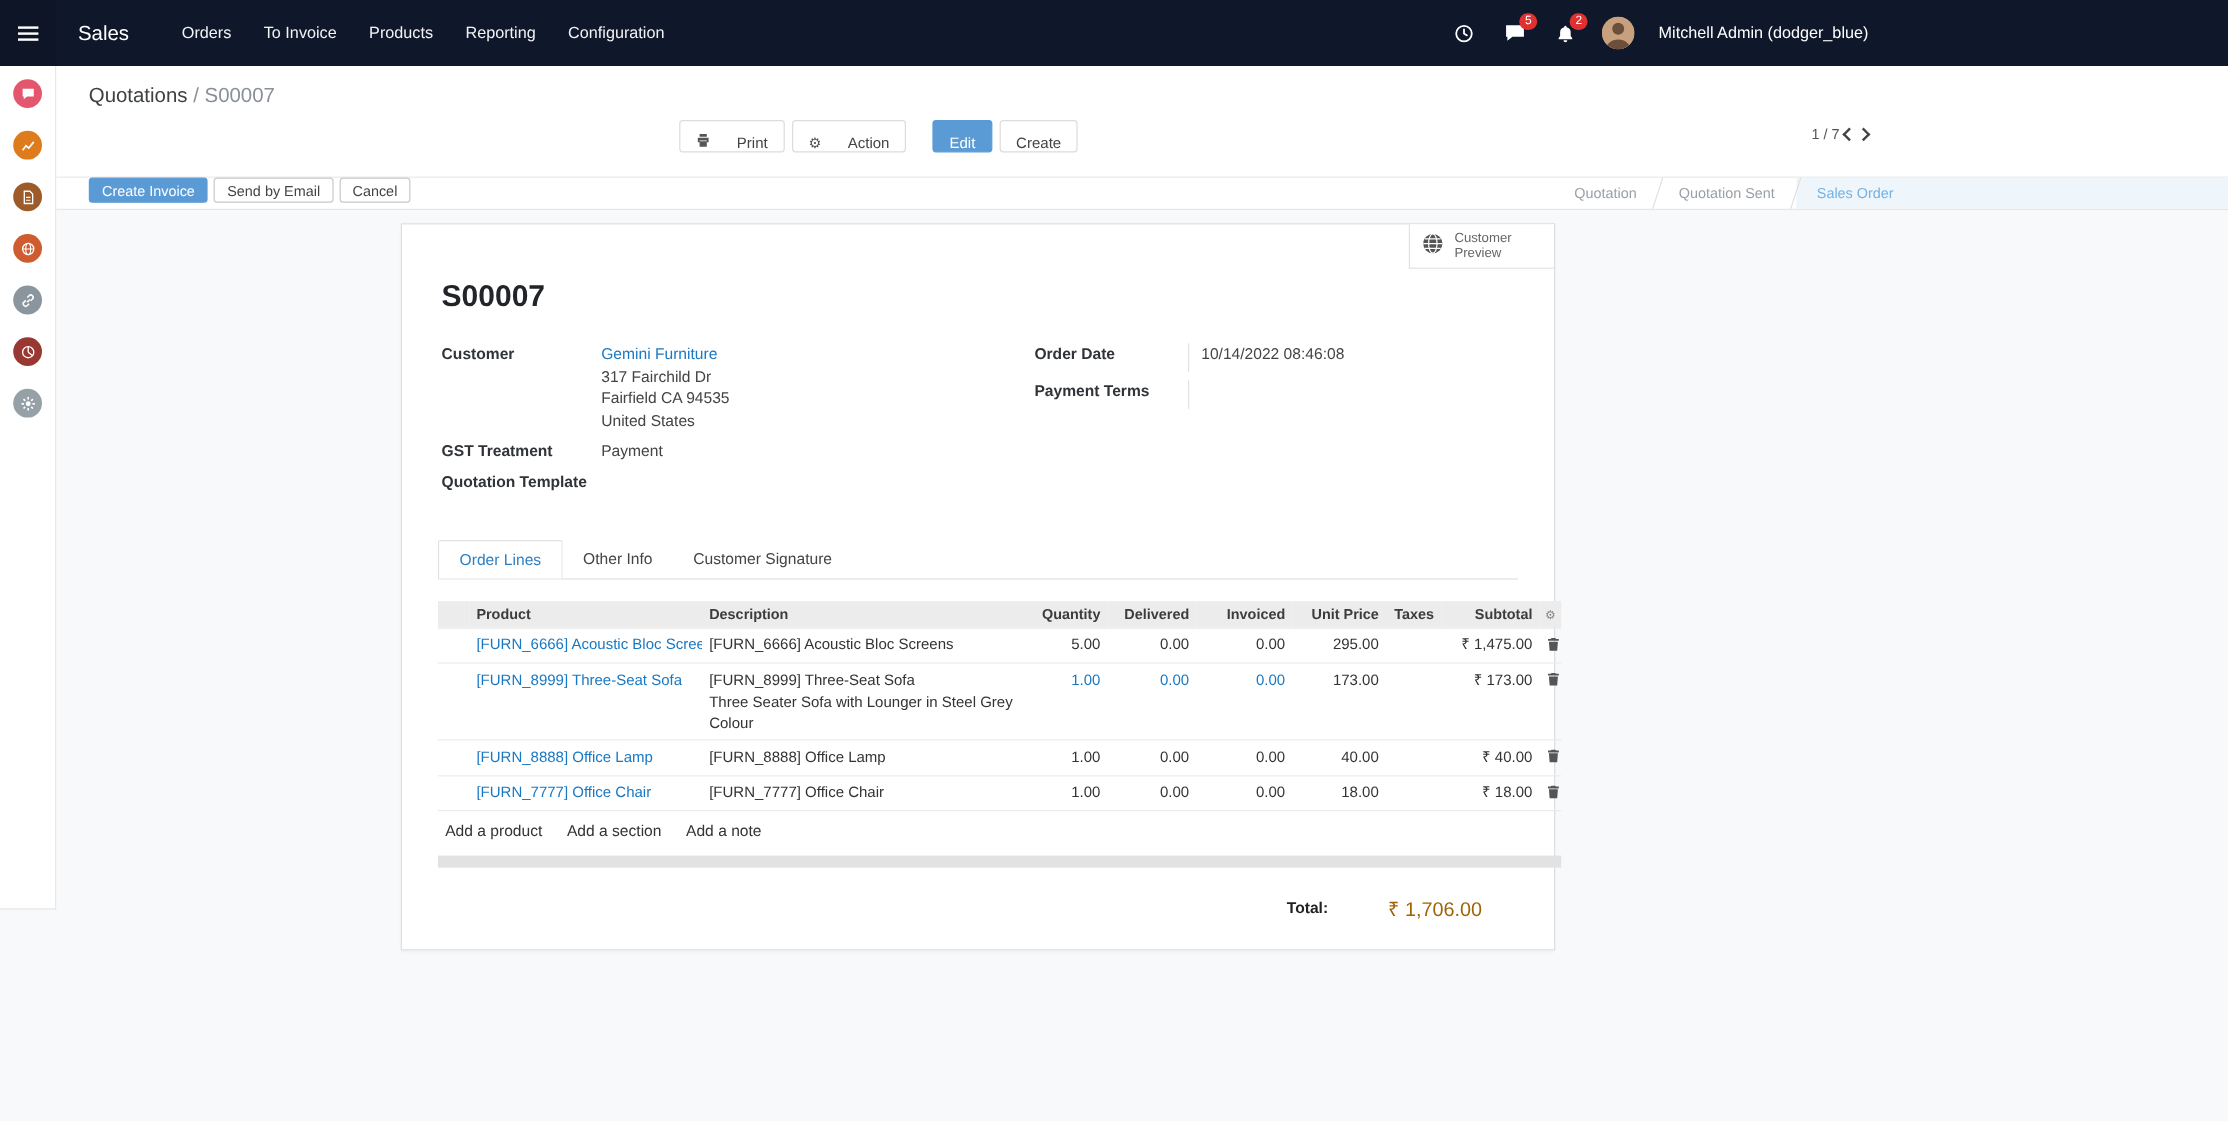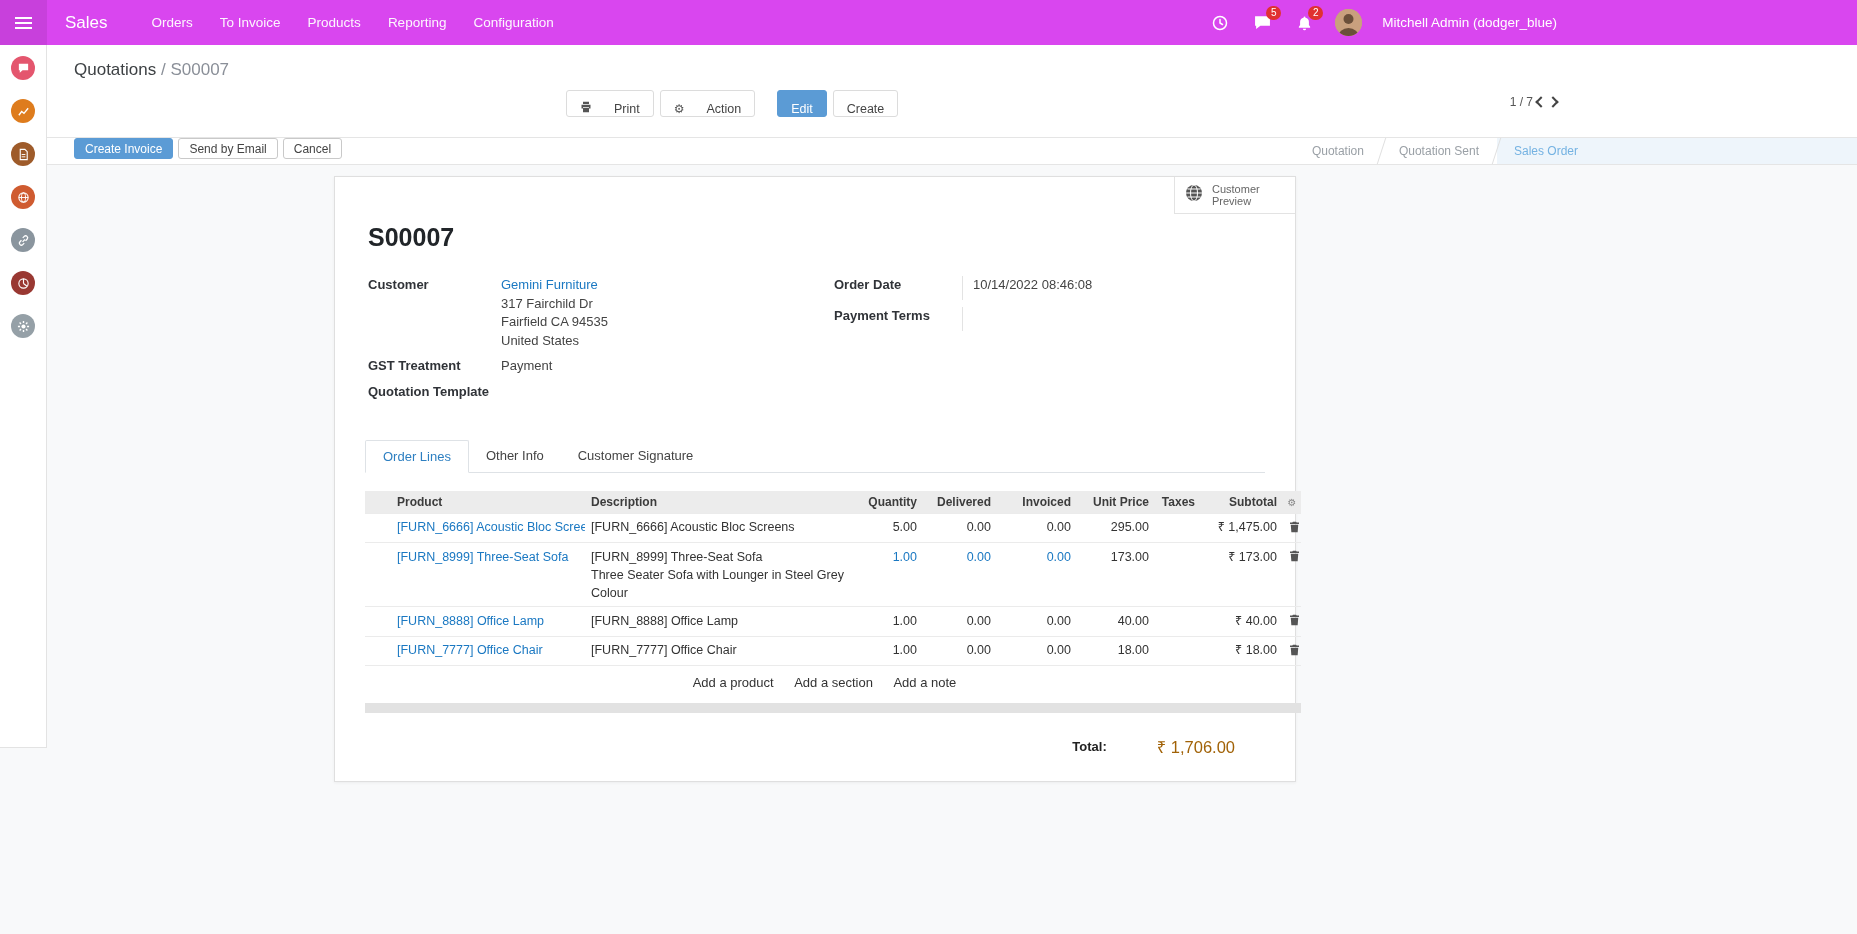--- a/index.html
+++ b/index.html
@@ -1,20 +1,20 @@
 <!DOCTYPE html>
 <html><head>
 <meta charset="utf-8">
 <style>
   * { box-sizing: border-box; margin: 0; padding: 0; }
   html,body { width:1857px; height:934px; overflow:hidden;
     font-family:"Liberation Sans", sans-serif; background:#f8f9fa; }
 
   
-  .navbar { height:45px; background:#d946ef; color:#fff; display:flex;
+  .navbar { height:55px; background:#0f172a; color:#fff; display:flex;
     align-items:center; padding-right:300px; }
   .nav-burger { width:47px; height:55px; display:flex; flex-direction:column;
     justify-content:center; align-items:center; gap:3px; cursor:pointer; background:rgba(0,0,0,0.08); }
   .nav-burger i { display:block; width:17px; height:2px; background:#fff; }
   .nav-app { font-size:17px; margin:0 44px 0 18px; }
   .nav-menu { display:flex; gap:27px; font-size:13.5px; }
   .nav-menu a { color:#fff; text-decoration:none; opacity:.95; cursor:pointer; }
   .nav-spacer { flex:1; }
   .systray { display:flex; align-items:center; gap:20px; }
   .tray-icon { position:relative; width:22px; height:22px; display:flex;
@@ -72,21 +72,21 @@
     background:#fff; border:1px solid #dfdfdf; box-shadow:0 1px 3px rgba(0,0,0,.05);
     padding:0 30px; }
   .preview-btn { position:absolute; top:0; right:0; height:37px; width:121px;
     background:#fff; border-left:1px solid #e3e3e3; border-bottom:1px solid #e3e3e3;
     display:flex; align-items:center; gap:8px; padding:0 9px; cursor:pointer; }
   .preview-btn .lbl { font-size:11px; color:#666; line-height:12px; }
   .sheet h1 { margin:46px 3px 24px; font-size:25px; color:#212529; font-weight:bold; }
 
   .field-grid { display:flex; margin:0 3px; }
   .fg-left { flex:0 0 466px; }
-  .fg-right { flex:1; }
+  .fg-right { flex:1;margin-left:28px; }
   .fg-row { display:flex; margin-bottom:7px; }
   .fg-label { font-size:13px; font-weight:bold; color:#303338; padding-top:1px; }
   .fg-left .fg-label { flex:0 0 133px; }
   .fg-right .fg-label { flex:0 0 128px; }
   .fg-value { font-size:13px; color:#444; line-height:18.5px; }
   .fg-right .fg-value { border-left:1px solid #e3e3e3; padding-left:10px;
     min-height:24px; flex:1; }
   .fg-value a { color:#1a78c2; text-decoration:none; cursor:pointer; }
   .fg-empty { min-height:20px; flex:1; }
 
@@ -102,21 +102,21 @@
   .olines th { background:#ececec; font-size:12px; color:#3c3c3c; font-weight:bold;
     padding:4px 6px; text-align:left; cursor:pointer; }
   .olines th.num, .olines td.num { text-align:right; }
   .olines td { padding:4.5px 6px; border-top:1px solid #ebebeb; color:#333;
     vertical-align:top; line-height:18px; }
   .olines td.product { white-space:nowrap; overflow:hidden; }
   .olines td a { color:#1a78c2; text-decoration:none; cursor:pointer; }
   .olines td .d2 { display:block; }
   .olines td.hl { color:#1a78c2; }
   .olines .trash { text-align:center; cursor:pointer; padding-top:6px; }
-  .addrow td { padding:8px 6px; border-top:1px solid #ebebeb;text-align:center; }
+  .addrow td { padding:8px 6px; border-top:1px solid #ebebeb; }
   .addrow span { margin-right:17px; font-size:13px; color:#333; cursor:pointer; }
   .hscroll { width:936px; height:10px; background:#e2e2e2; margin-top:3px; }
 
   .totals { display:flex; justify-content:flex-end; align-items:center;
     gap:26px; margin:22px 30px 0 0; }
   .totals .tlabel { font-size:13px; font-weight:bold; color:#222; }
   .totals .tvalue { font-size:16.5px; font-weight:normal; color:#a16207;margin-left:24px; }
 </style>
 </head>
 <body>

